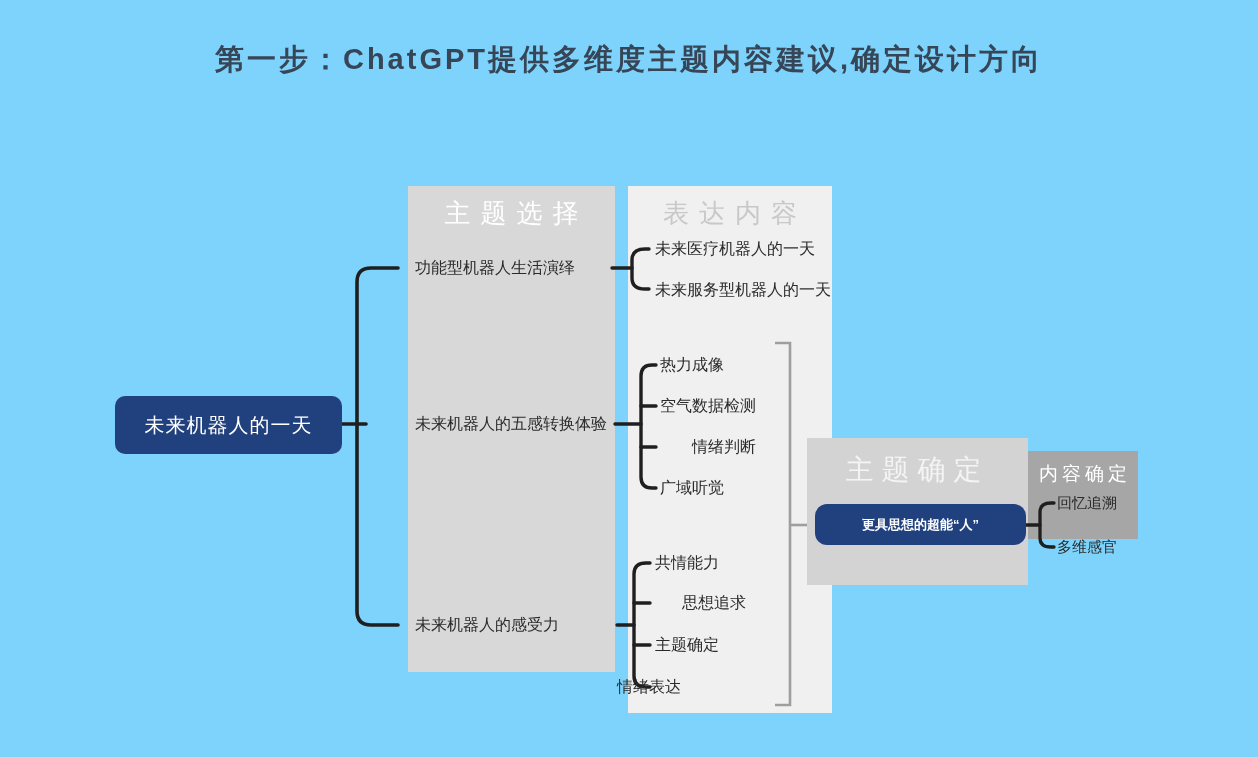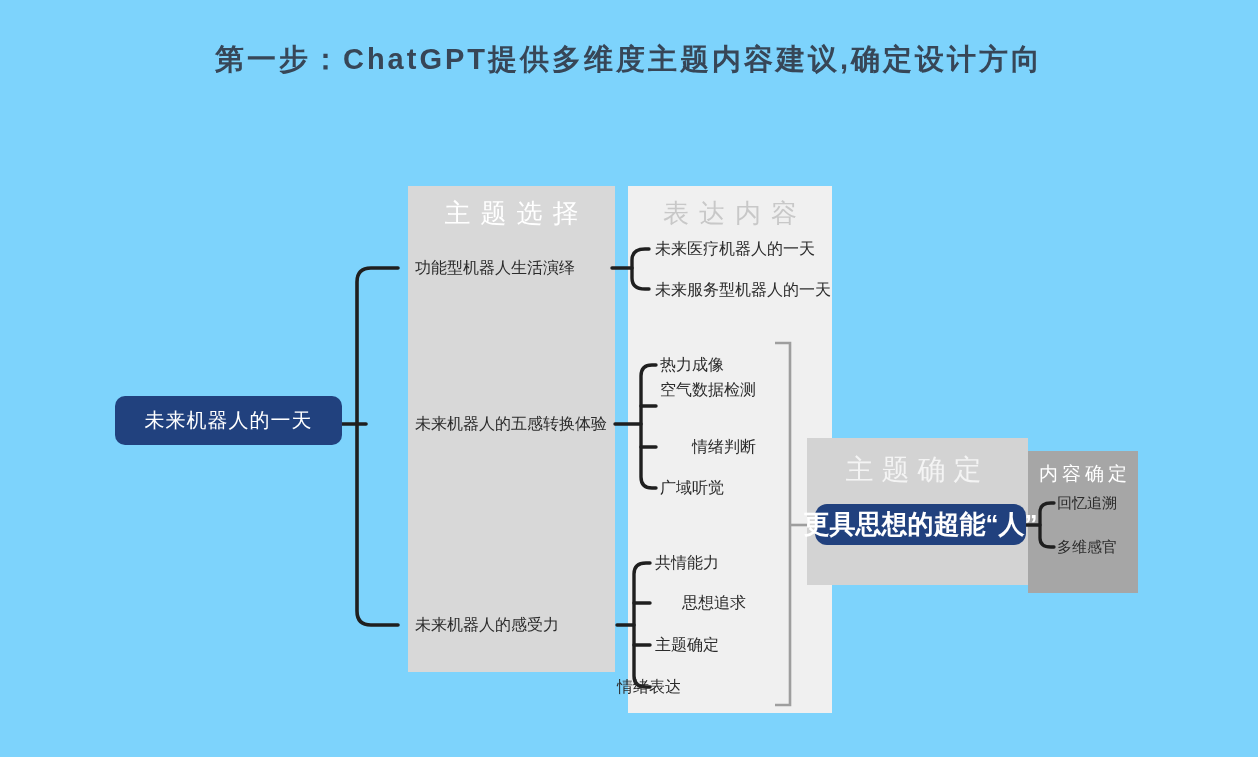--- a/index.html
+++ b/index.html
@@ -26,21 +26,21 @@
     letter-spacing: 3px;
     color: #374657;
     white-space: nowrap;
   }
   .box {
     position: absolute;
   }
   .col1-box   { left: 408px;  top: 186px; width: 207px; height: 486px; background: #d8d8d8; z-index: 1; }
   .col2-box   { left: 628px;  top: 186px; width: 204px; height: 527px; background: #f0f0f0; z-index: 1; }
   .theme-box  { left: 807px;  top: 438px; width: 221px; height: 147px; background: #d3d3d3; z-index: 2; }
-  .content-box{ left: 1028px; top: 451px; width: 110px; height: 142px; background: #a6a6a6; z-index: 2; }
+  .content-box{ left: 1028px; top: 451px; width: 110px; height: 88px; background: #a6a6a6; z-index: 2; }
   .col-header {
     position: absolute;
     width: 100%;
     text-align: center;
     white-space: nowrap;
     font-weight: 400;
     line-height: 1;
   }
   .hdr-col1   { top: 14px; font-size: 26px; letter-spacing: 10px; padding-left: 10px; box-sizing: border-box; color: #ffffff; }
   .hdr-col2   { top: 14px; font-size: 26px; letter-spacing: 10px; padding-left: 10px; box-sizing: border-box; color: #c8c8c8; }
@@ -57,29 +57,29 @@
     position: absolute;
     z-index: 4;
     display: flex;
     align-items: center;
     justify-content: center;
     background: #21417e;
     color: #ffffff;
     white-space: nowrap;
   }
   .root-node {
-    left: 115px; top: 396px; width: 227px; height: 49px;
+    left: 115px; top: 396px; width: 227px; height: 58px;
     border-radius: 10px;
     font-size: 20px;
     letter-spacing: 1px;
   }
   .final-node {
     left: 815px; top: 504px; width: 211px; height: 41px;
     border-radius: 12px;
-    font-size: 26px;
+    font-size: 13px;
     font-weight: bold;
   }
   .item {
     position: absolute;
     z-index: 4;
     transform: translateY(-50%);
     font-size: 16px;
     line-height: 1.2;
     color: #2b2b2b;
     white-space: nowrap;
@@ -146,21 +146,21 @@
   <div class="node root-node">未来机器人的一天</div>
 
   <div class="item" style="left:415px; top:268px;">功能型机器人生活演绎</div>
   <div class="item" style="left:415px; top:424px;">未来机器人的五感转换体验</div>
   <div class="item" style="left:415px; top:625px;">未来机器人的感受力</div>
 
   <div class="item" style="left:655px; top:249px;">未来医疗机器人的一天</div>
   <div class="item" style="left:655px; top:290px;">未来服务型机器人的一天</div>
 
   <div class="item" style="left:660px; top:365px;">热力成像</div>
-  <div class="item" style="left:660px; top:390px;">空气数据检测</div>
+  <div class="item" style="left:660px; top:406px;">空气数据检测</div>
   <div class="item" style="left:660px; top:447px;margin-left:32px;">情绪判断</div>
   <div class="item" style="left:660px; top:488px;">广域听觉</div>
 
   <div class="item" style="left:655px; top:563px;">共情能力</div>
   <div class="item" style="left:682px; top:603px;">思想追求</div>
   <div class="item" style="left:655px; top:645px;">主题确定</div>
   <div class="item" style="left:617px; top:687px;">情绪表达</div>
 
   <div class="node final-node">更具思想的超能“人”</div>
 

